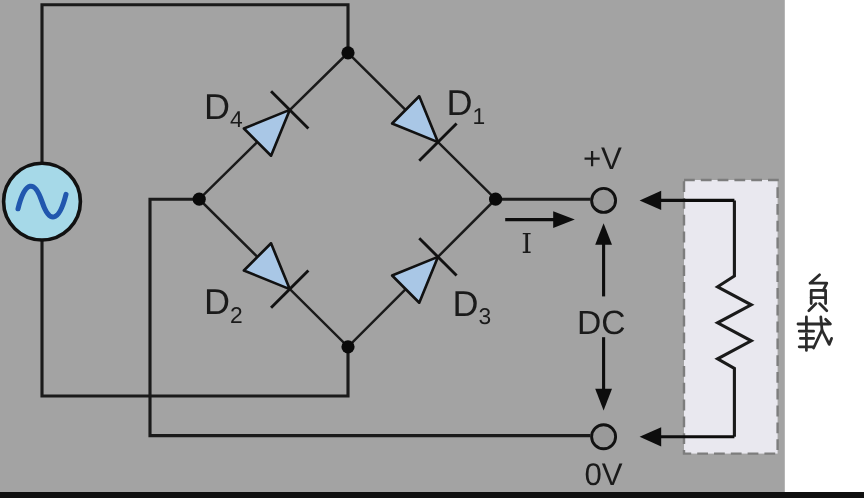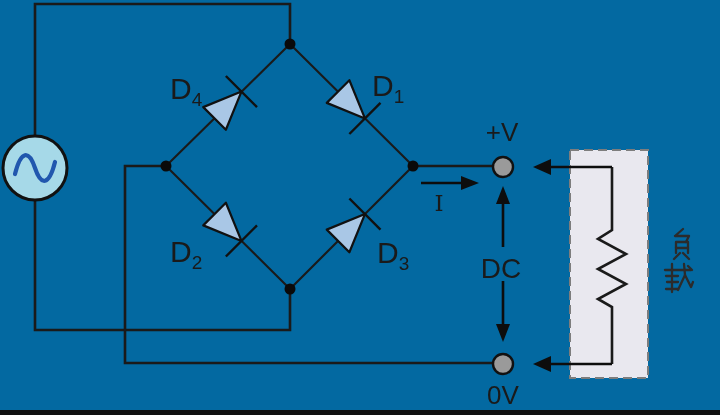--- a/index.html
+++ b/index.html
@@ -1,17 +1,17 @@
 <!DOCTYPE html>
 <html><head>
 <meta charset="utf-8">
 <style>
   html,body{margin:0;padding:0;}
   body{width:720px;height:415px;overflow:hidden;background:#fff;}
-  .stage{position:relative;width:720px;height:415px;background:#0369a1;font-family:"Liberation Sans",sans-serif;}
+  .stage{position:relative;width:654px;height:415px;background:#a3a3a3;font-family:"Liberation Sans",sans-serif;}
   svg{display:block;}
   .wire{stroke:#1a1a1a;stroke-width:2.6;fill:none;}
   .bridge-edge{stroke:#1a1a1a;stroke-width:2.1;fill:none;}
   .node-dot{fill:#0a0a0a;}
   .diode-tri{fill:#a9c7e6;stroke:#111;stroke-width:2.2;stroke-linejoin:round;}
   .diode-bar{stroke:#111;stroke-width:2.4;}
   .src-circle{fill:#a6d9e8;stroke:#111;stroke-width:3;}
   .sine{stroke:#2157ae;stroke-width:4.2;fill:none;stroke-linecap:round;}
   .terminal{fill:#9a9a9a;stroke:#111;stroke-width:2.4;}
   .arrow-line{stroke:#0d0d0d;stroke-width:2.6;fill:none;}

